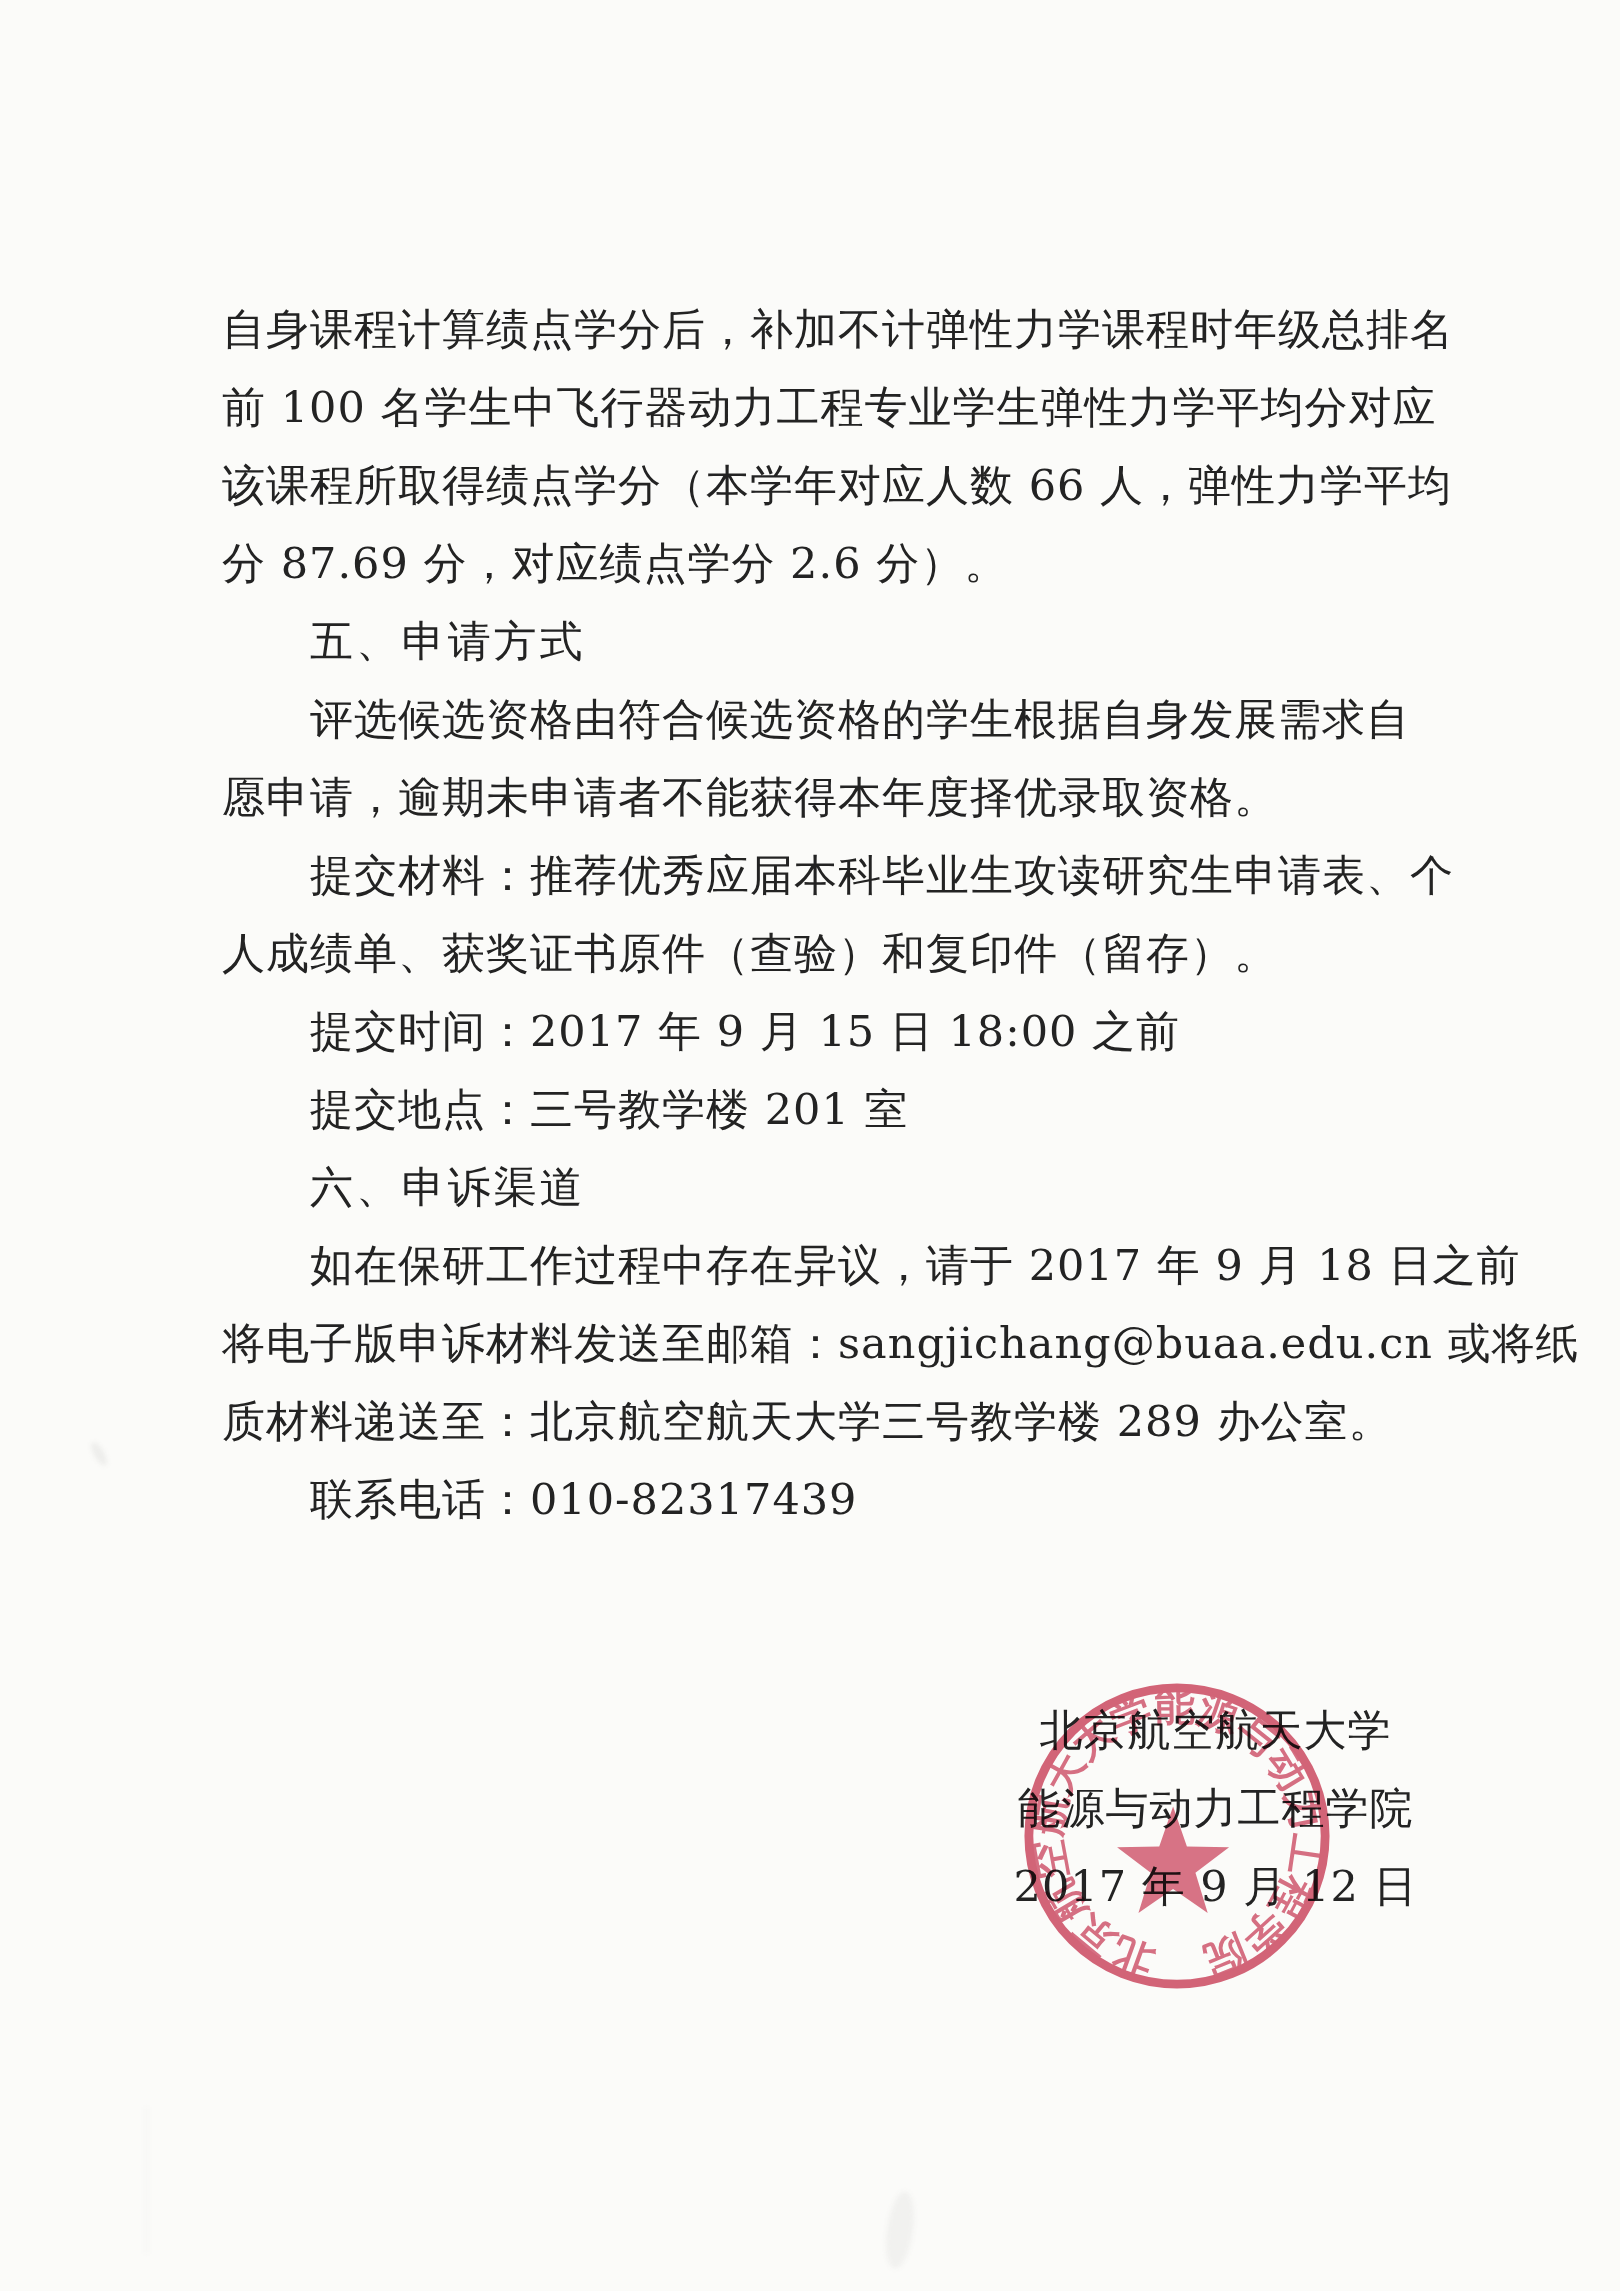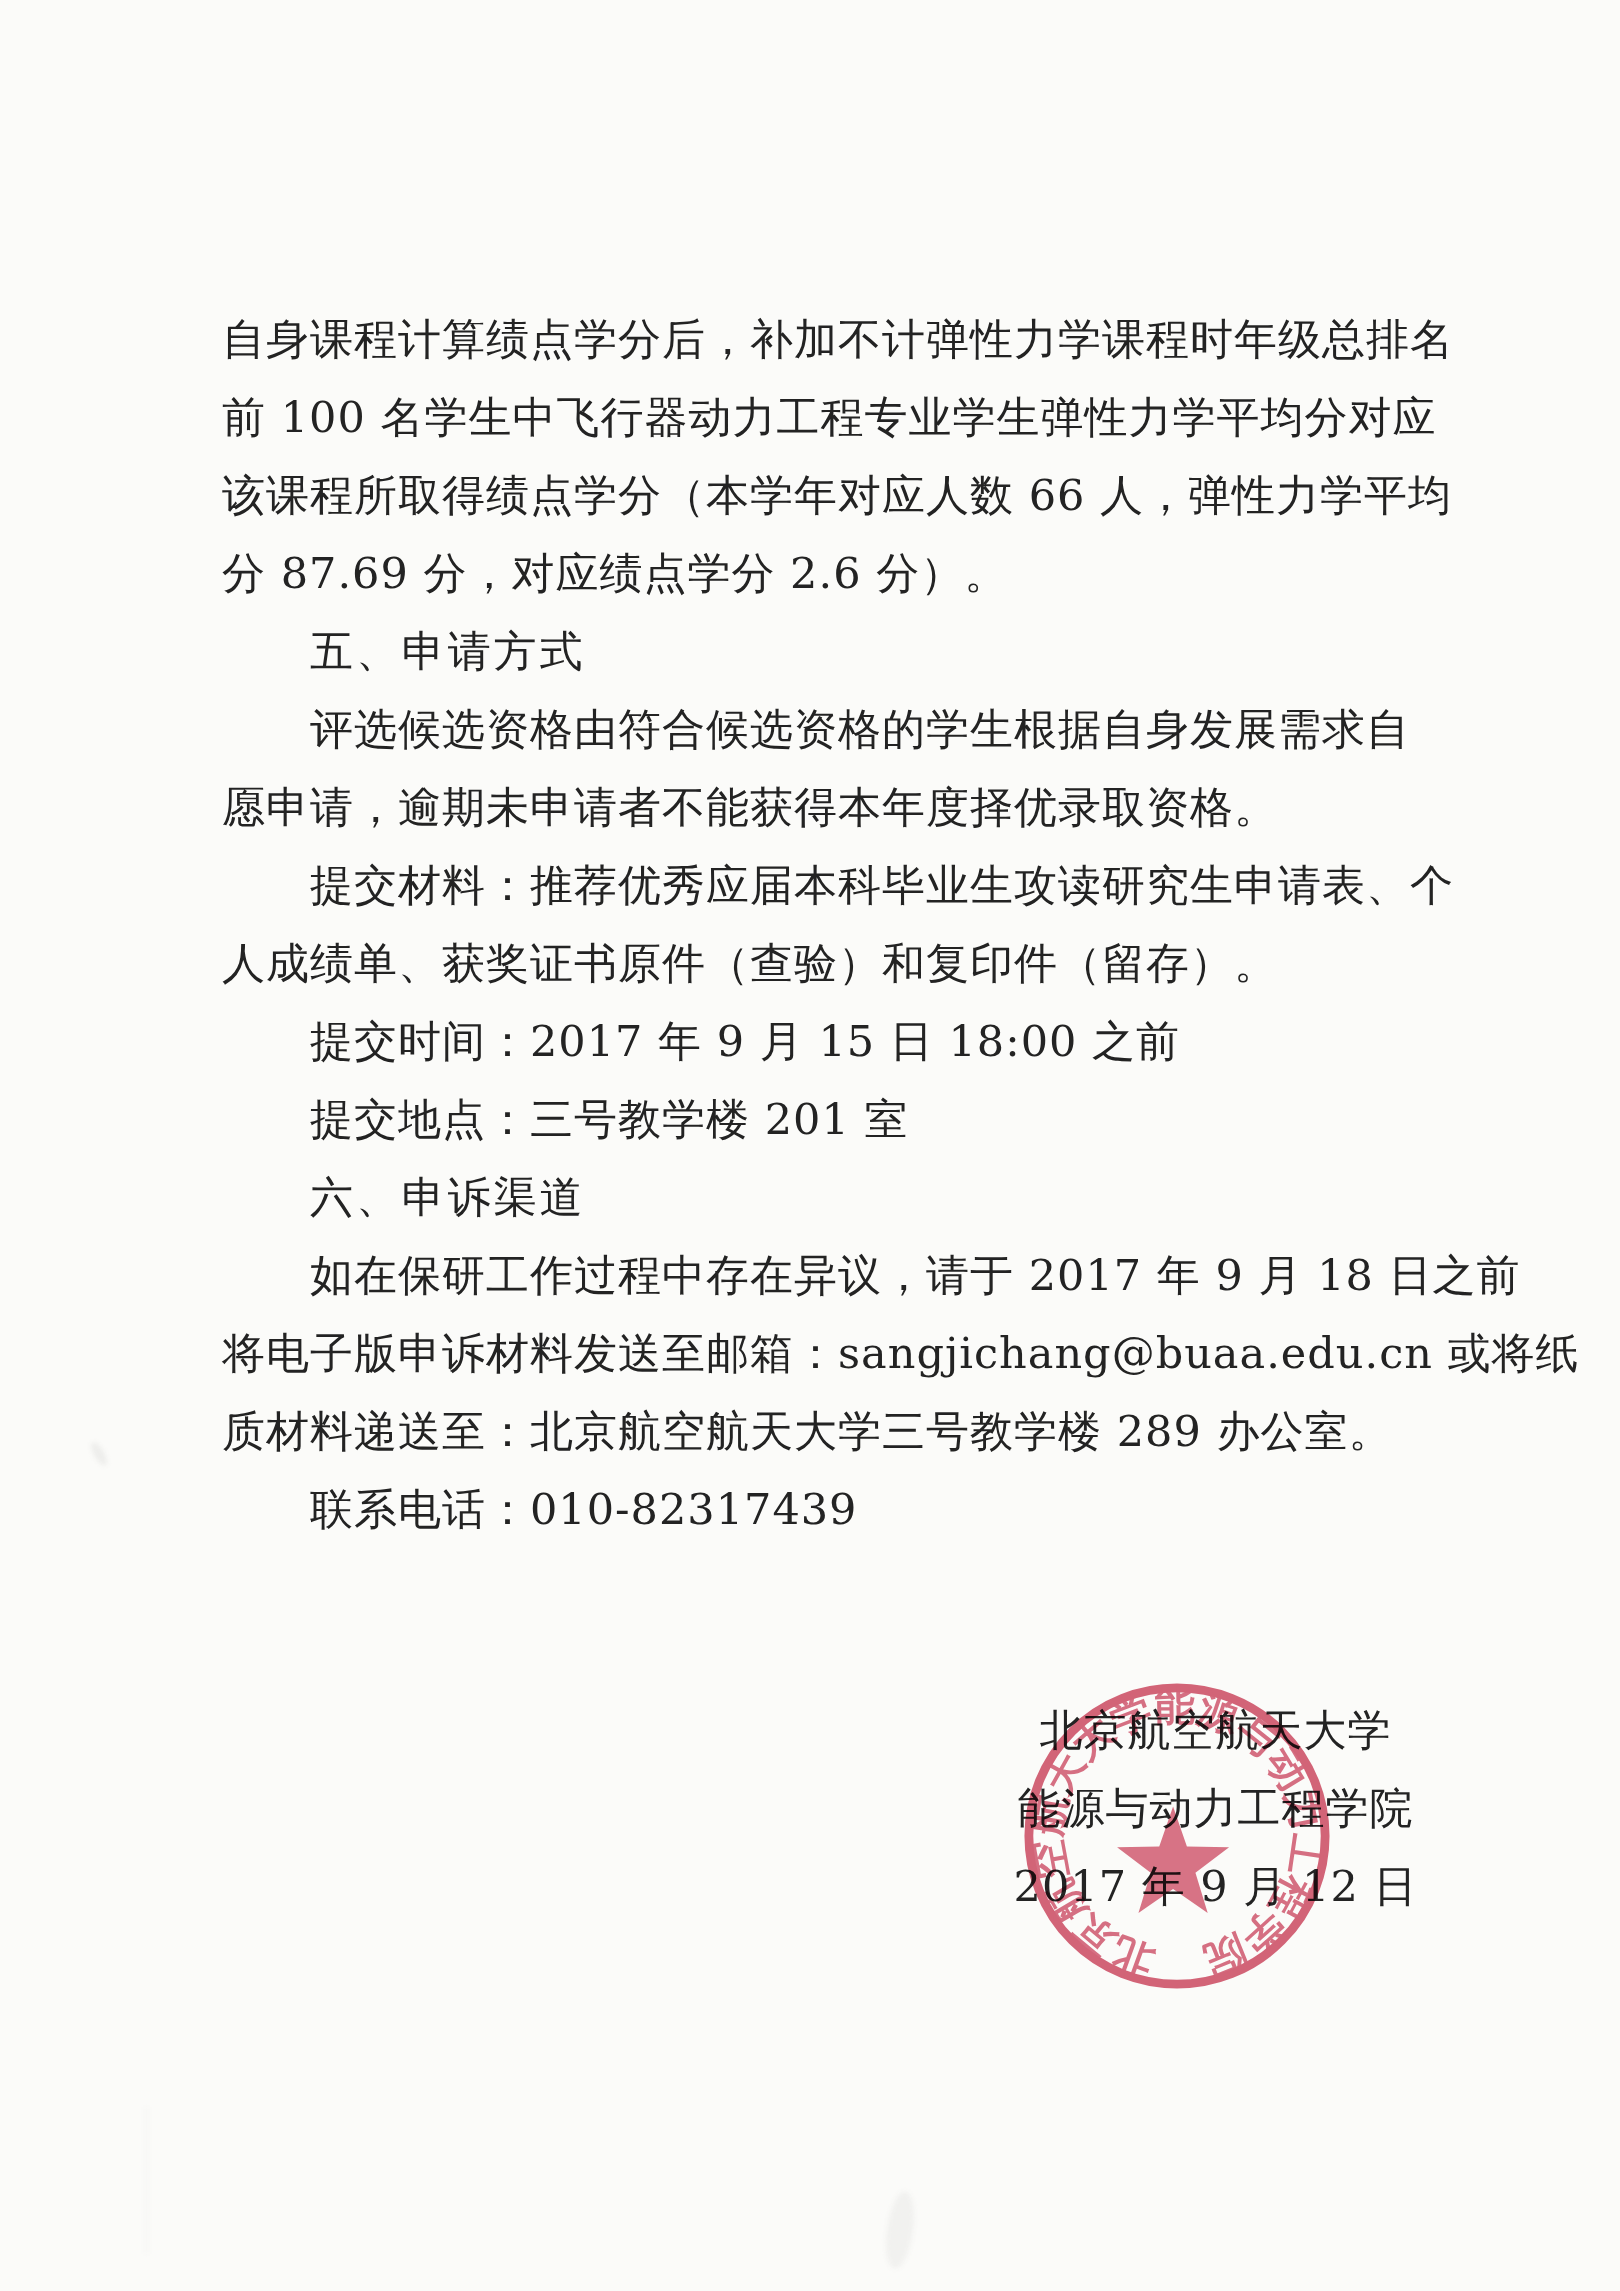--- a/index.html
+++ b/index.html
@@ -6,21 +6,21 @@
   body{
     width:1620px;height:2292px;position:relative;
     background:var(--paper,#fbfbf9);
     font-family:"DejaVu Serif","Liberation Serif",serif;
     color:var(--ink,#222);
     overflow:hidden;
   }
   .scan-page{position:absolute;inset:0;}
   
   .body-text{
-    position:absolute;left:222px;top:300px;width:1235px;
+    position:absolute;left:222px;top:290px;width:1235px;
   }
   .line{
     height:78px;line-height:78px;font-size:43px;
     white-space:pre;letter-spacing:1px;
     color:var(--ink,#222);
   }
   .line.indent{padding-left:88px;}
   .line.heading{
     font-weight:400;
     font-family:"DejaVu Sans","Liberation Sans",sans-serif;

